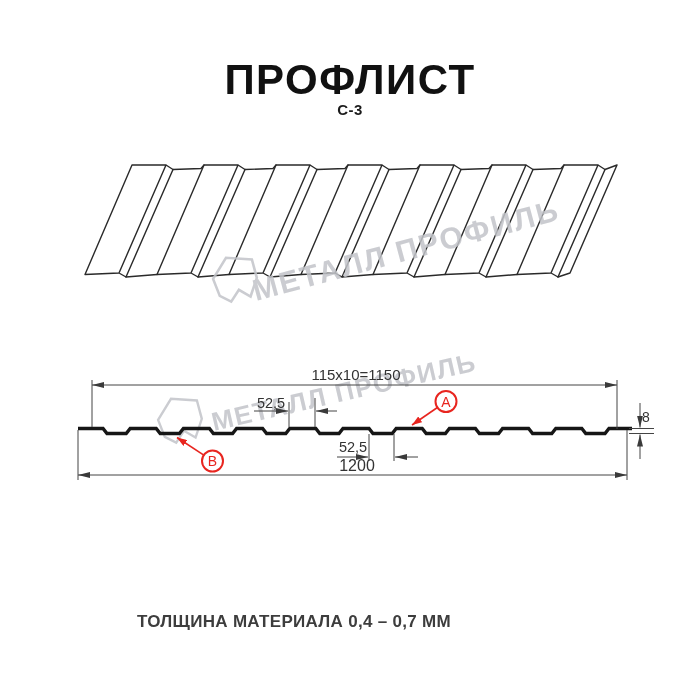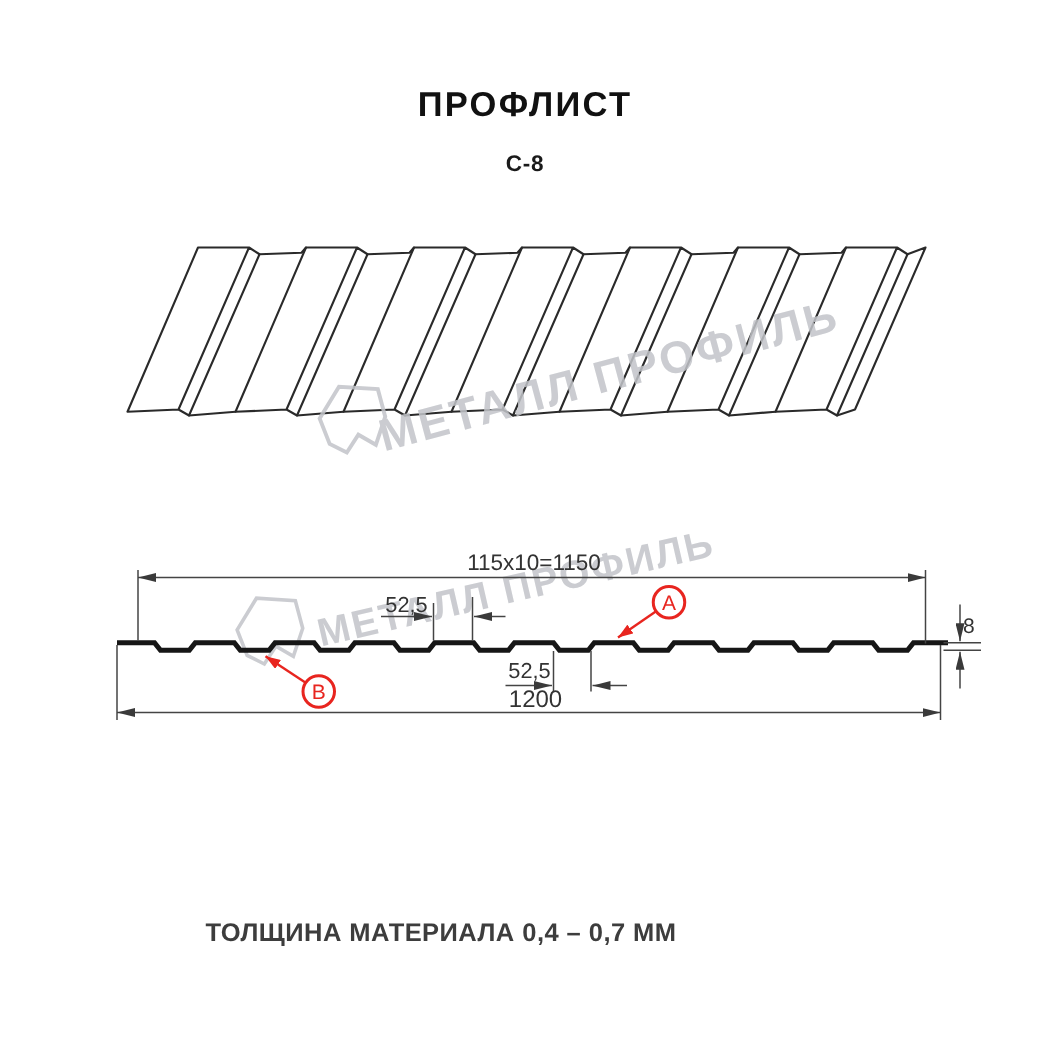--- a/index.html
+++ b/index.html
@@ -2,40 +2,40 @@
 <html><head>
 <meta charset="utf-8">
 <style>
   html,body{margin:0;padding:0;}
   body{
     width:700px;height:700px;position:relative;background:#ffffff;
     font-family:"Liberation Sans",sans-serif;overflow:hidden;
   }
   .title{
     position:absolute;top:56px;left:0;width:700px;text-align:center;
-    font-size:23px;font-weight:bold;letter-spacing:1.5px;color:#111111;
+    font-size:42px;font-weight:bold;letter-spacing:1.5px;color:#111111;
   }
   .subtitle{
     position:absolute;top:101px;left:0;width:700px;text-align:center;
     font-size:15px;font-weight:bold;letter-spacing:0.5px;color:#1a1a1a;
   }
   .footer-note{
     position:absolute;top:612px;left:0;width:588px;text-align:center;
     font-size:17px;font-weight:bold;letter-spacing:0.3px;color:#3d3d3d;
   }
   svg{position:absolute;top:0;left:0;}
   svg text{font-family:"Liberation Sans",sans-serif;}
 </style>
 </head>
 <body>
 
 <div class="stage">
 
   <div class="title">ПРОФЛИСТ</div>
-  <div class="subtitle">С-8</div>
+  <div class="subtitle">С-3</div>
 
   <svg width="700" height="700" viewBox="0 0 700 700">
     <defs>
       <marker id="arrBlk" markerUnits="userSpaceOnUse" markerWidth="12" markerHeight="6" refX="12" refY="3" orient="auto">
         <path d="M0,0 L12,3 L0,6 Z" fill="#3a3a3a"></path>
       </marker>
       <marker id="arrBlkRev" markerUnits="userSpaceOnUse" markerWidth="12" markerHeight="6" refX="12" refY="3" orient="auto-start-reverse">
         <path d="M0,0 L12,3 L0,6 Z" fill="#3a3a3a"></path>
       </marker>
       <marker id="arrRed" markerUnits="userSpaceOnUse" markerWidth="10" markerHeight="7" refX="10" refY="3.5" orient="auto">

